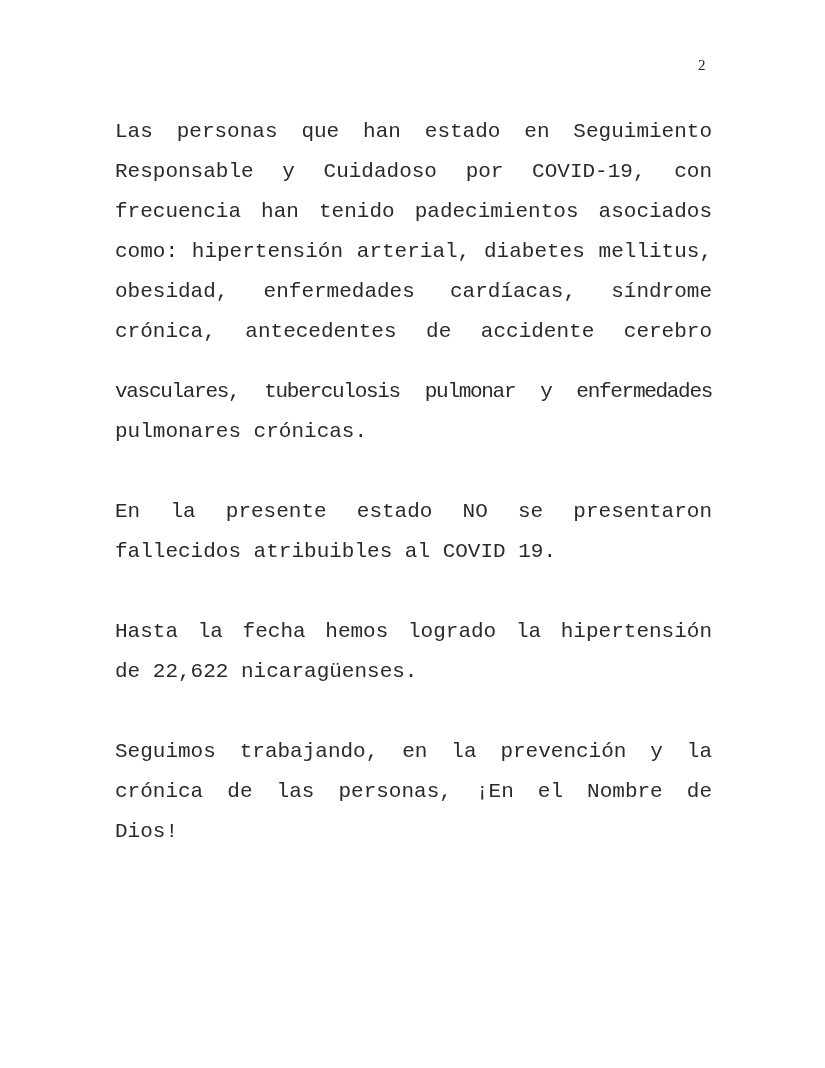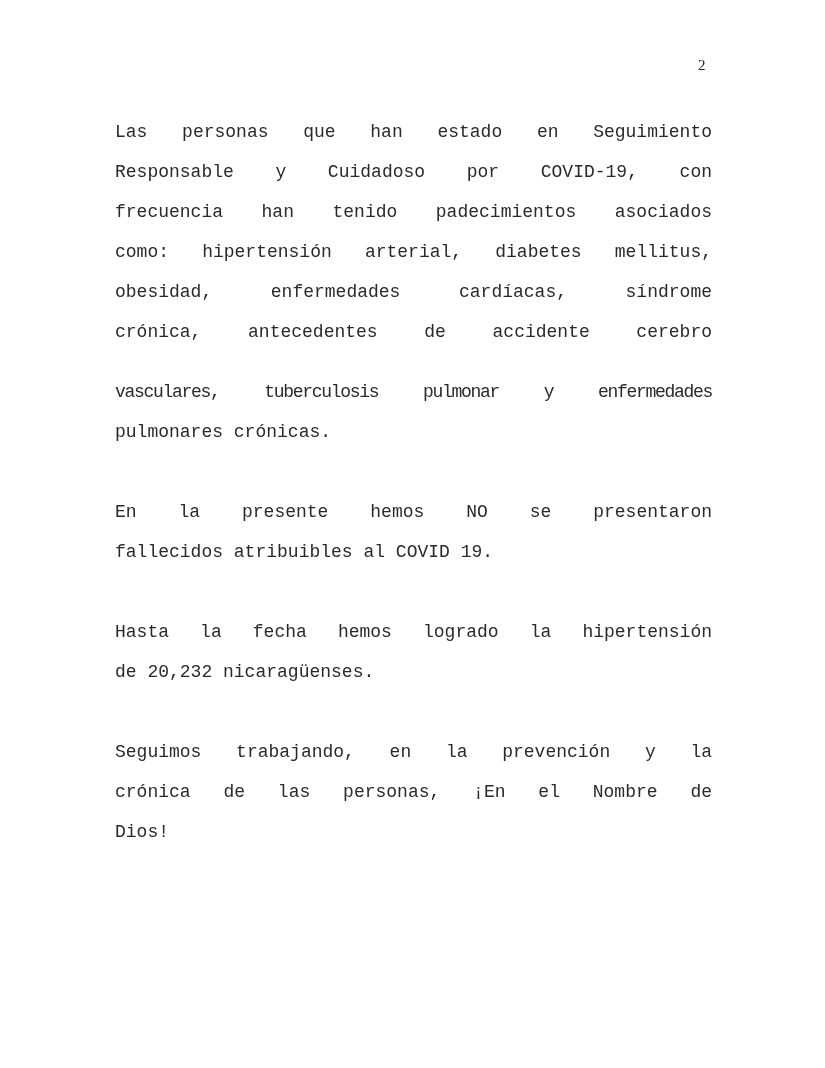--- a/index.html
+++ b/index.html
@@ -3,21 +3,21 @@
 <meta charset="utf-8">
 <style>
   html, body { margin: 0; padding: 0; background: #ffffff; }
   body { width: 825px; height: 1068px; position: relative; overflow: hidden; }
   .page-number {
     position: absolute; left: 698px; top: 57px;
     font-family: "Liberation Serif", serif; font-size: 15px; color: #222;
   }
   .body-text {
     position: absolute; left: 115px; top: 112px; width: 597px;
-    font-family: "Liberation Mono", monospace; font-size: 18px;
+    font-family: "Liberation Mono", monospace; font-size: 21px;
     line-height: 40px; color: #2a2a2a;
   }
   .para { margin: 0 0 40px 0; text-align: justify; text-align-last: left; }
   .para .line { display: block; text-align: justify; text-align-last: justify; white-space: nowrap; }
   .para .line.last { text-align-last: left; font-family: Liberation Mono, monospace; }
 </style>
 </head>
 <body>
 
 <div class="page-number">2</div>
@@ -27,25 +27,25 @@
     <span class="line">Las personas que han estado en Seguimiento</span>
     <span class="line">Responsable y Cuidadoso por COVID-19, con</span>
     <span class="line">frecuencia han tenido padecimientos asociados</span>
     <span class="line">como: hipertensión arterial, diabetes mellitus,</span>
     <span class="line">obesidad, enfermedades cardíacas, síndrome</span>
     <span class="line">crónica, antecedentes de accidente cerebro</span>
     <span class="line" style="letter-spacing:-1.3px;margin-top:20px;">vasculares, tuberculosis pulmonar y enfermedades</span>
     <span class="line last">pulmonares crónicas.</span>
   </p>
   <p class="para">
-    <span class="line">En la presente hemos NO se presentaron</span>
+    <span class="line">En la presente estado NO se presentaron</span>
     <span class="line last">fallecidos atribuibles al COVID 19.</span>
   </p>
   <p class="para">
     <span class="line">Hasta la fecha hemos logrado la hipertensión</span>
-    <span class="line last">de 20,232 nicaragüenses.</span>
+    <span class="line last">de 22,622 nicaragüenses.</span>
   </p>
   <p class="para">
     <span class="line">Seguimos trabajando, en la prevención y la</span>
     <span class="line">crónica de las personas, ¡En el Nombre de</span>
     <span class="line last">Dios!</span>
   </p>
 </div>
 
 </body></html>

